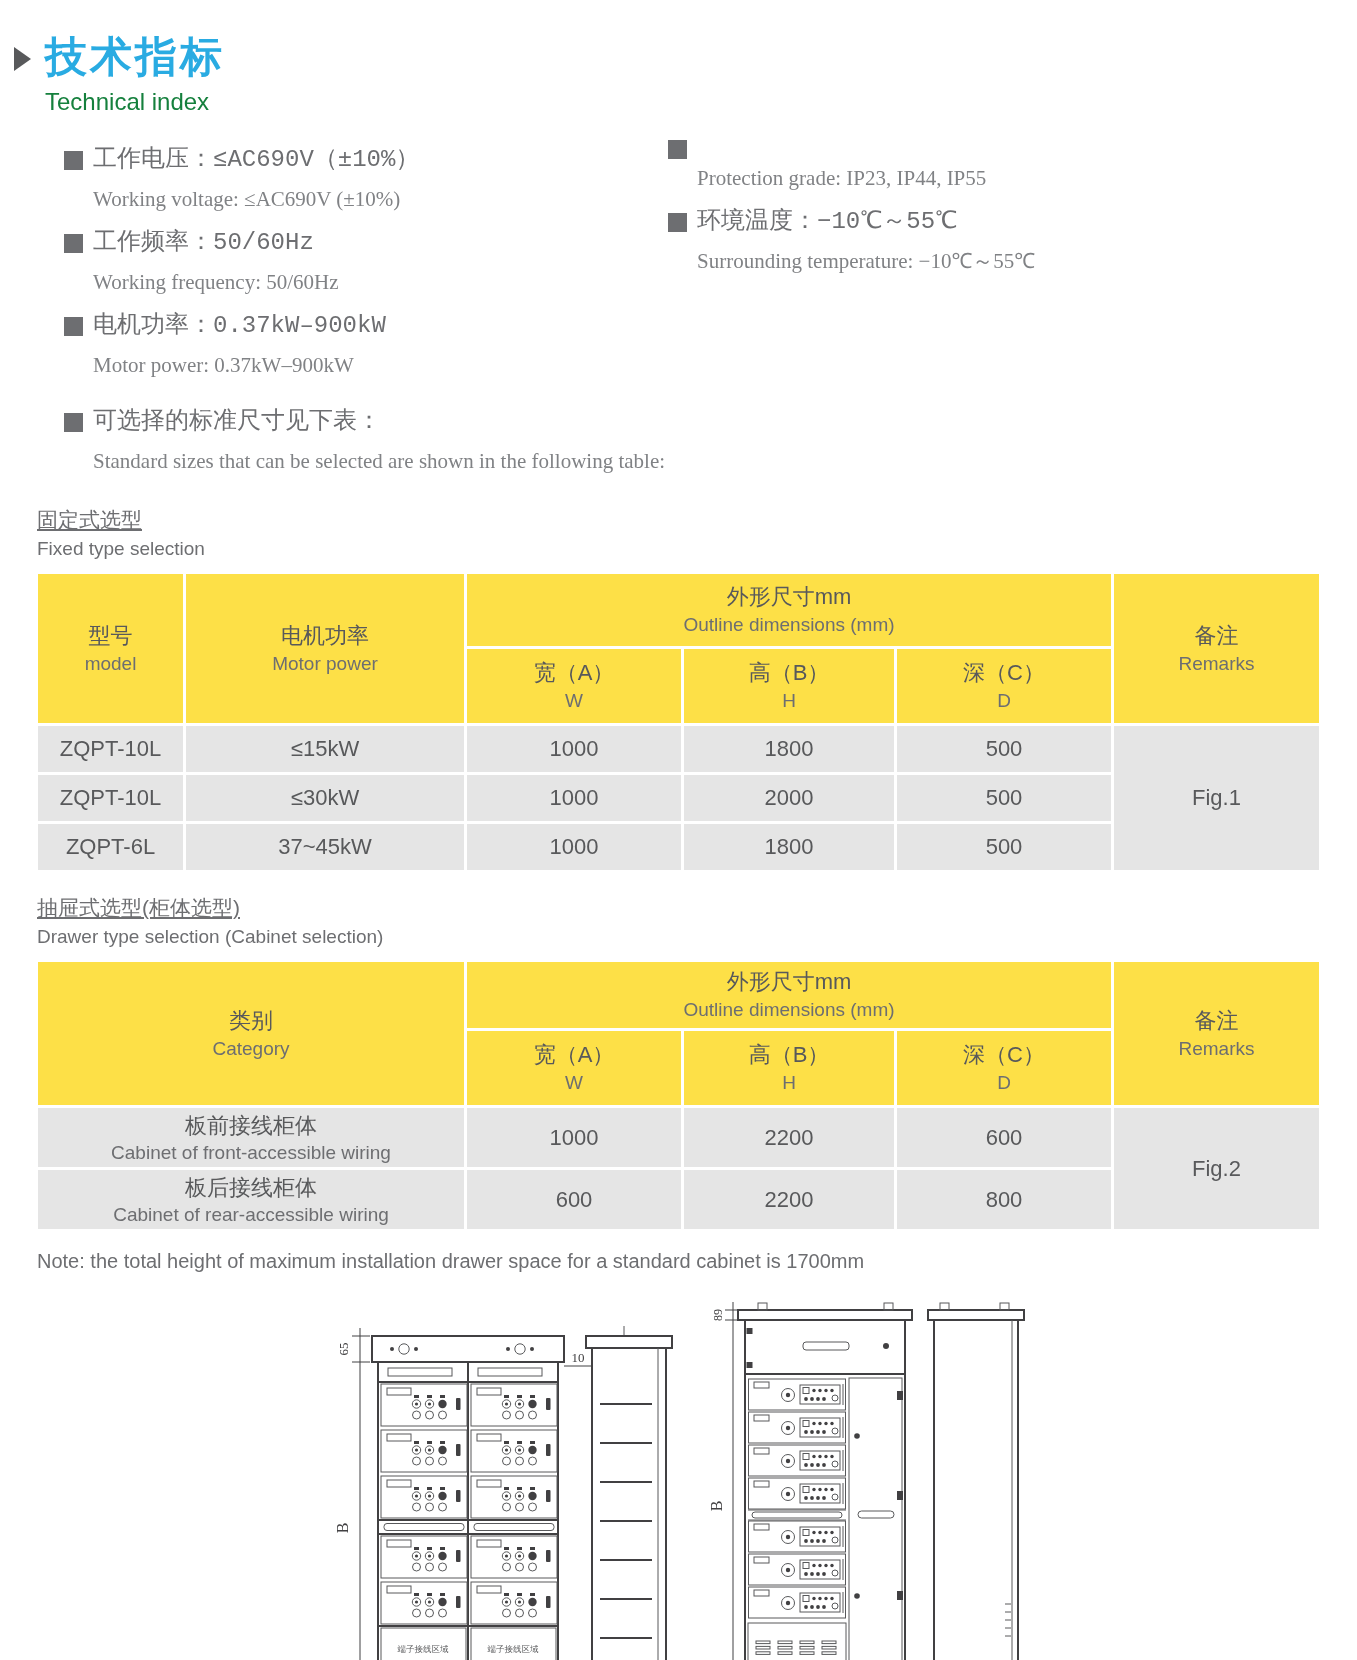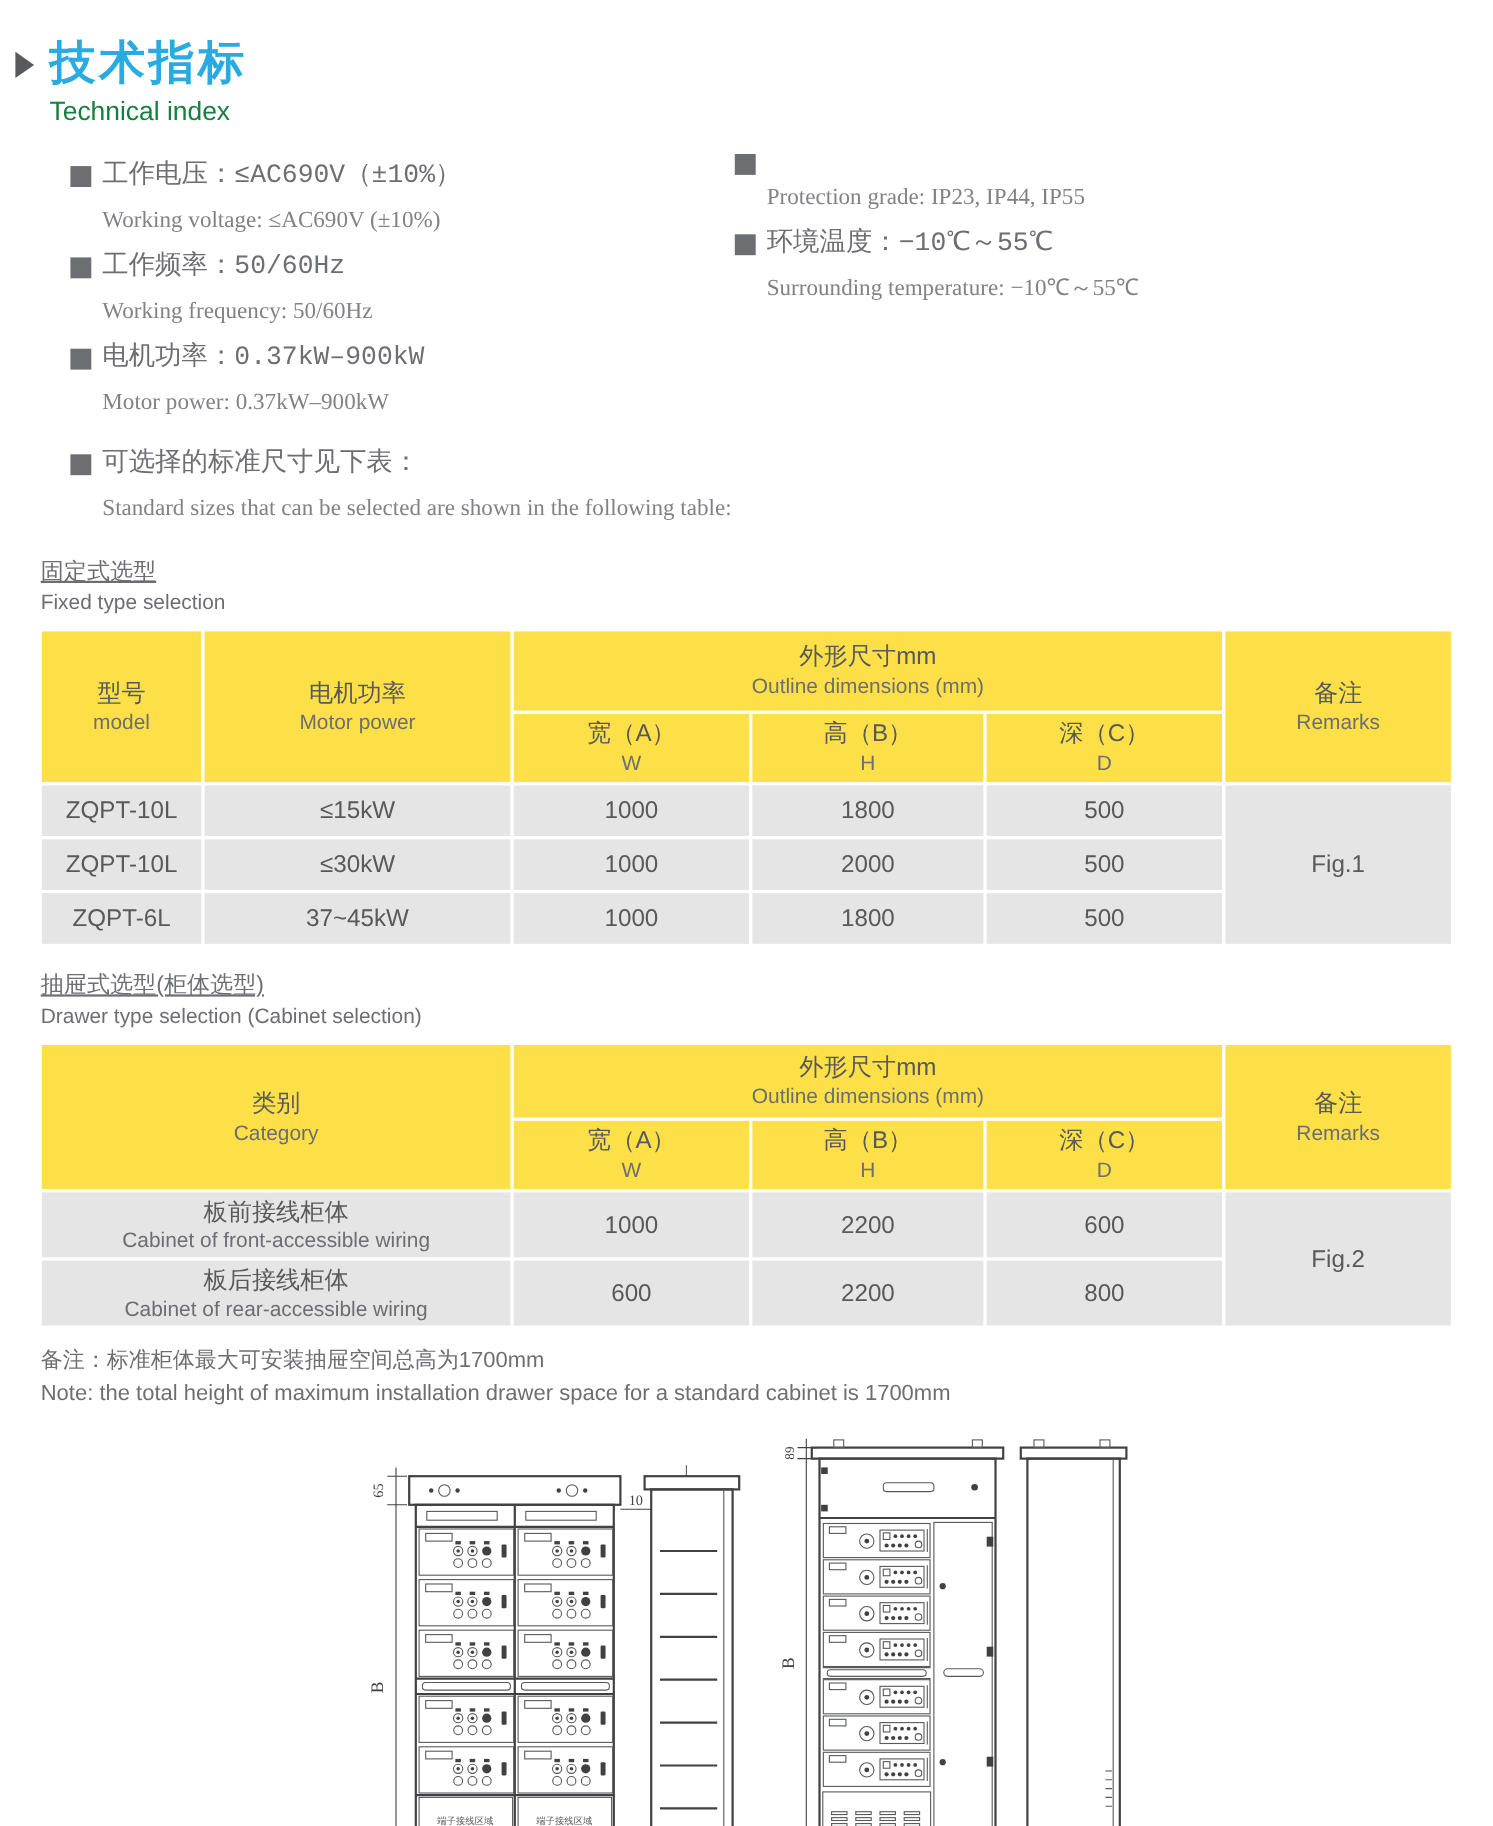--- a/index.html
+++ b/index.html
@@ -47,21 +47,21 @@
   .spec-table th, .spec-table td {
     text-align:center; vertical-align:middle; padding:0; font-weight:normal;
   }
   .hd { background:#fde047; color:#58595b; }
   .bd { background:#e5e5e5; color:#58595b; font-size:22px; }
   .h-zh { font-size:22px; line-height:30px; }
   .h-en { font-size:19px; line-height:26px; color:#6d6e71; }
   .c-zh { font-size:22px; line-height:29px; }
   .c-en { font-size:19px; line-height:25px; color:#6d6e71; }
   .row-main { height:72px; }
-  .row-sub  { height:62px; }
+  .row-sub  { height:74px; }
   .row-body { height:46px; }
   .row-body2 { height:59px; }
 
   
   .foot-note { padding-left:37px; margin-top:14px; }
   .note-zh { font-size:20px; line-height:30px; color:#6d6e71; }
   .note-en { font-size:20px; line-height:30px; color:#6d6e71; }
 
   
   .figures { display:flex; align-items:flex-start; margin-top:10px; }
@@ -274,21 +274,20 @@
         <div class="c-en">Cabinet of rear-accessible wiring</div>
       </td>
       <td class="bd">600</td>
       <td class="bd">2200</td>
       <td class="bd">800</td>
     </tr>
   </tbody>
     </table>
 
   <div class="foot-note">
-    <div class="note-zh">备注：标准柜体最大可安装抽屉空间总高为1700mm</div>
     <div class="note-en">Note: the total height of maximum installation drawer space for a standard cabinet is 1700mm</div>
   </div>
 
   <div class="figures">
 
     <div class="fig-block fig1-block">
       <svg class="fig-svg" width="350" height="440" viewBox="0 0 350 440">
         <defs>
           <g id="f1-drawer">
             <rect class="ln" x="1" y="2" width="86" height="42"></rect>

